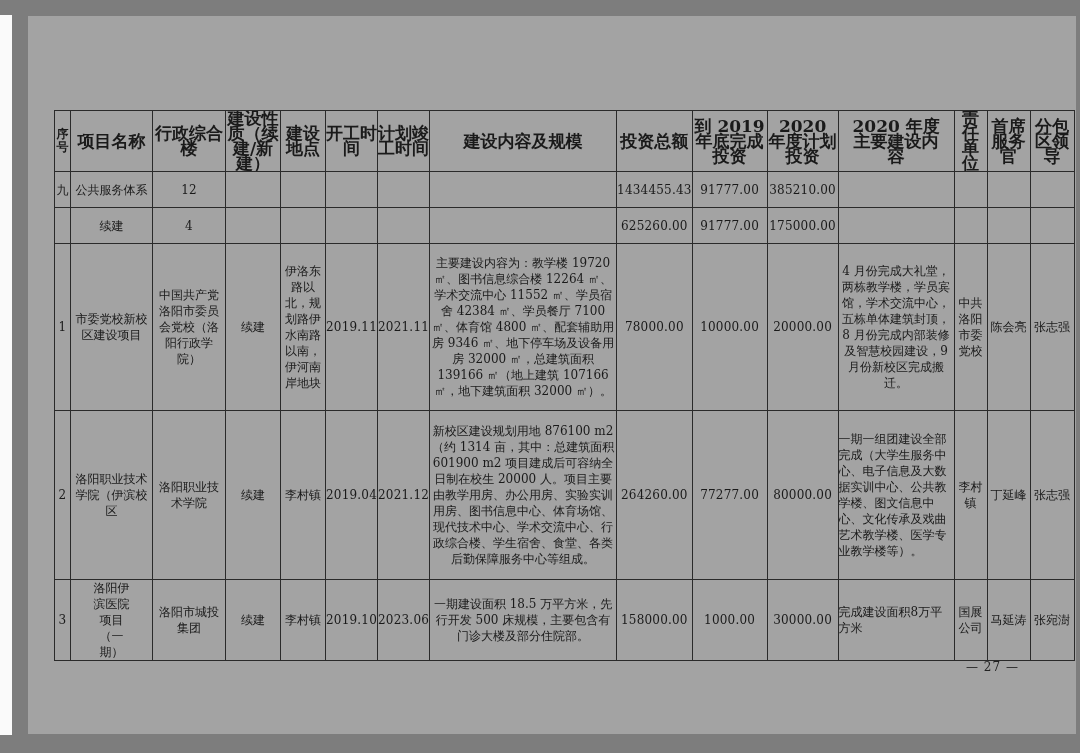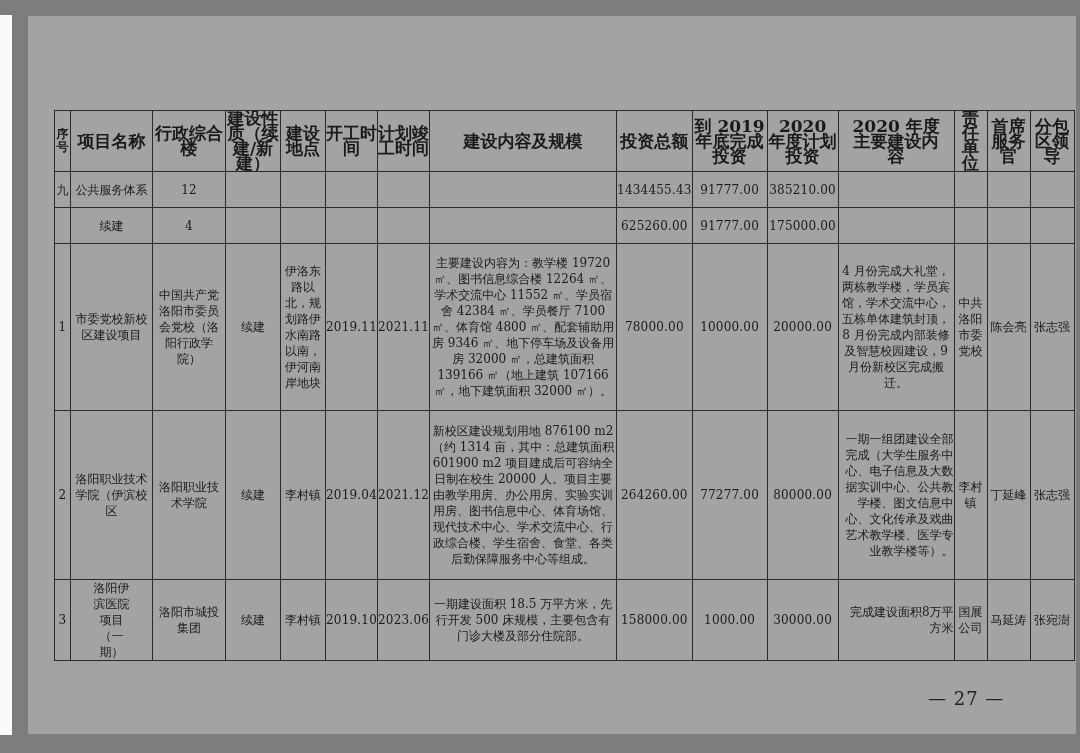--- a/index.html
+++ b/index.html
@@ -21,25 +21,25 @@
     table.doc td, table.doc th {
       border:1.3px solid #2a2a2a; padding:0; font-weight:normal;
       font-size:12px; line-height:16px; text-align:center; vertical-align:middle;
       overflow:hidden;
     }
     table.doc th { font-size:17px; line-height:15px; font-weight:bold; }
     th.big { font-size:13px; }
     td.num { font-family:"DejaVu Serif", "Liberation Serif", serif; font-size:11.5px; letter-spacing:0.2px; }
     td.content { text-align:left; padding:2px 2px; font-size:11px; line-height:16.2px; }
     td.plan { text-align:left; padding:2px 2px; font-size:11px; line-height:16.2px; }
-    td.plan.center { text-align:right; }
+    td.plan.center { text-align:left; }
     td.bold { font-weight:bold; }
     .page-number {
-      position:absolute; left:900px; top:644px;
-      font-size:18px; color:#222; letter-spacing:1px;margin-top:28px;
+      position:absolute; left:938px; top:644px;
+      font-size:12px; color:#222; letter-spacing:1px;
     }
   </style>
 </head>
 <body>
 
 <div class="left-white"></div>
 
 <div class="page">
   <table class="doc">
     <colgroup>

